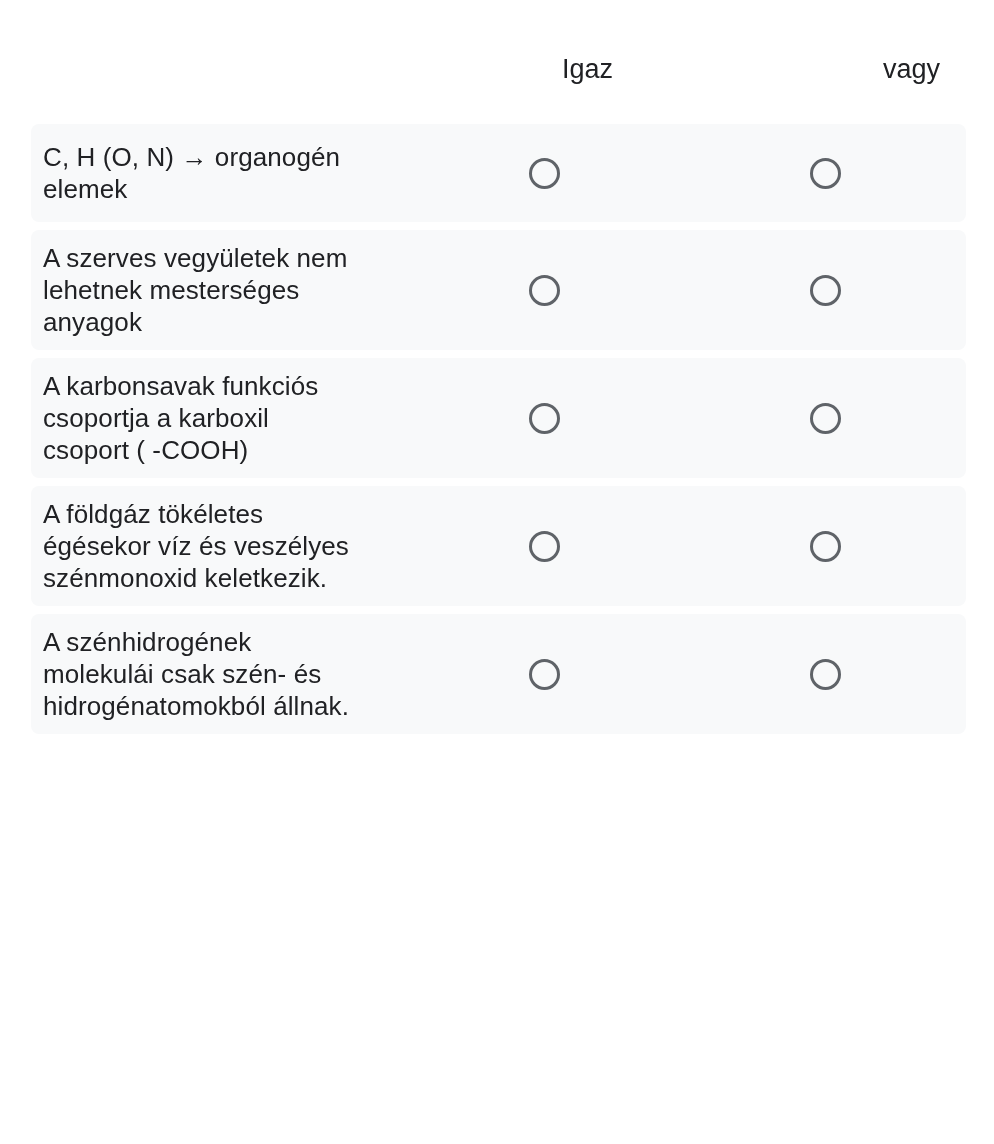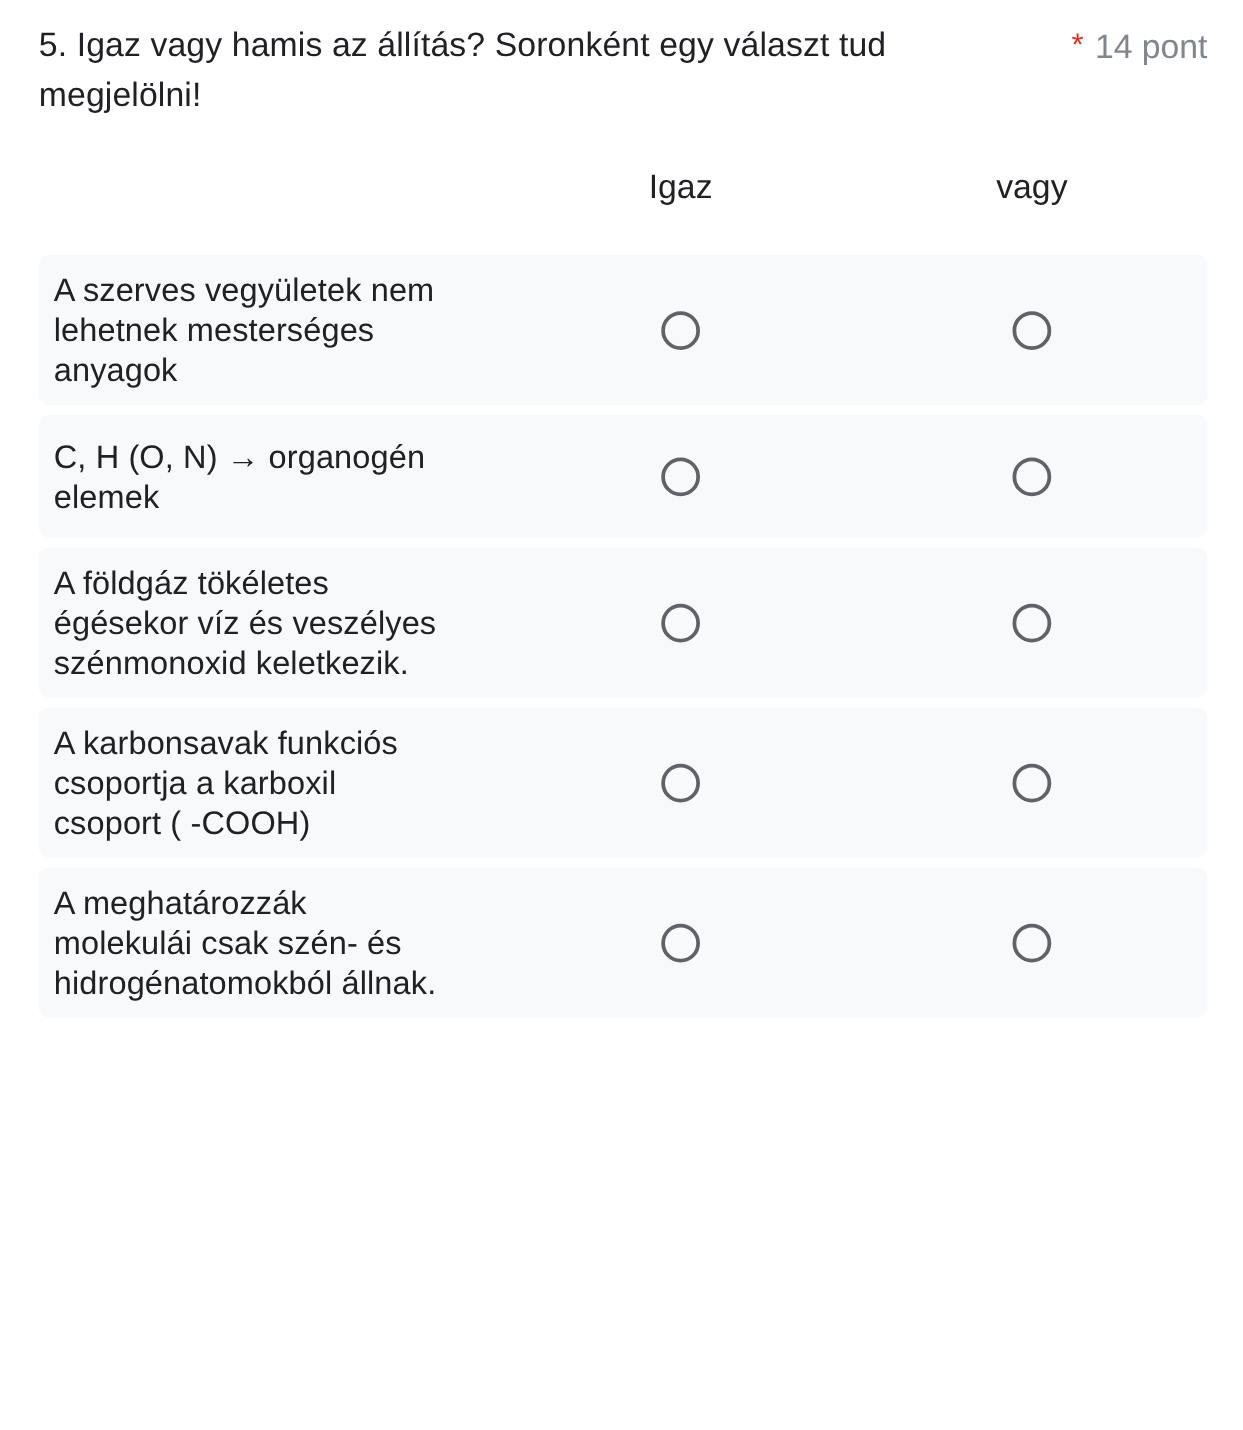--- a/index.html
+++ b/index.html
@@ -45,20 +45,21 @@
     color: #80868b;
     font-size: 27px;
   }
   .grid {
     margin-top: 36px;
   }
   .grid-header {
     display: grid;
     grid-template-columns: 373px 281px 281px;
     margin-bottom: 38px;
+    gap: 43px;
   }
   .col-header {
     text-align: center;
     font-size: 27px;
     color: #202124;
     line-height: 34px;
   }
   .grid-row {
     display: grid;
     grid-template-columns: 373px 281px 281px;
@@ -91,86 +92,79 @@
     border: 3px solid #5f6368;
     border-radius: 50%;
     background: transparent;
   }
 </style>
 </head>
 <body>
 
 <div class="question-card">
 
-  <div class="title-row">
-    <div class="question-title">5. Igaz vagy hamis az állítás? Soronként egy választ tud
-megjelölni!</div>
-    <div class="points-wrap">
-      <span class="required-asterisk">*</span><span class="points-label">14 pont</span>
-    </div>
-  </div>
 
   <div class="grid">
 
     <div class="grid-header">
       <div class="col-header"></div>
       <div class="col-header">Igaz</div>
       <div class="col-header">vagy</div>
+    </div>
+
+    <div class="grid-row">
+      <div class="row-label">C, H (O, N) → organogén
+elemek</div>
+      <div class="radio-cell">
+          <div class="radio" role="radio" aria-checked="false"></div>
+        </div>
+      <div class="radio-cell">
+          <div class="radio" role="radio" aria-checked="false"></div>
+        </div>
     </div>
 
     <div class="grid-row">
       <div class="row-label">A szerves vegyületek nem
 lehetnek mesterséges
 anyagok</div>
       <div class="radio-cell">
           <div class="radio" role="radio" aria-checked="false"></div>
         </div>
       <div class="radio-cell">
           <div class="radio" role="radio" aria-checked="false"></div>
         </div>
     </div>
 
+
     <div class="grid-row">
-      <div class="row-label">C, H (O, N) → organogén
-elemek</div>
+      <div class="row-label">A karbonsavak funkciós
+csoportja a karboxil
+csoport ( -COOH)</div>
       <div class="radio-cell">
           <div class="radio" role="radio" aria-checked="false"></div>
         </div>
       <div class="radio-cell">
           <div class="radio" role="radio" aria-checked="false"></div>
         </div>
     </div>
-
 
     <div class="grid-row">
       <div class="row-label">A földgáz tökéletes
 égésekor víz és veszélyes
 szénmonoxid keletkezik.</div>
       <div class="radio-cell">
           <div class="radio" role="radio" aria-checked="false"></div>
         </div>
       <div class="radio-cell">
           <div class="radio" role="radio" aria-checked="false"></div>
         </div>
     </div>
 
     <div class="grid-row">
-      <div class="row-label">A karbonsavak funkciós
-csoportja a karboxil
-csoport ( -COOH)</div>
-      <div class="radio-cell">
-          <div class="radio" role="radio" aria-checked="false"></div>
-        </div>
-      <div class="radio-cell">
-          <div class="radio" role="radio" aria-checked="false"></div>
-        </div>
-    </div>
-
-    <div class="grid-row">
-      <div class="row-label">A meghatározzák
+      <div class="row-label">A szénhidrogének
 molekulái csak szén- és
 hidrogénatomokból állnak.</div>
       <div class="radio-cell">
           <div class="radio" role="radio" aria-checked="false"></div>
         </div>
       <div class="radio-cell">
           <div class="radio" role="radio" aria-checked="false"></div>
         </div>
     </div>
 

